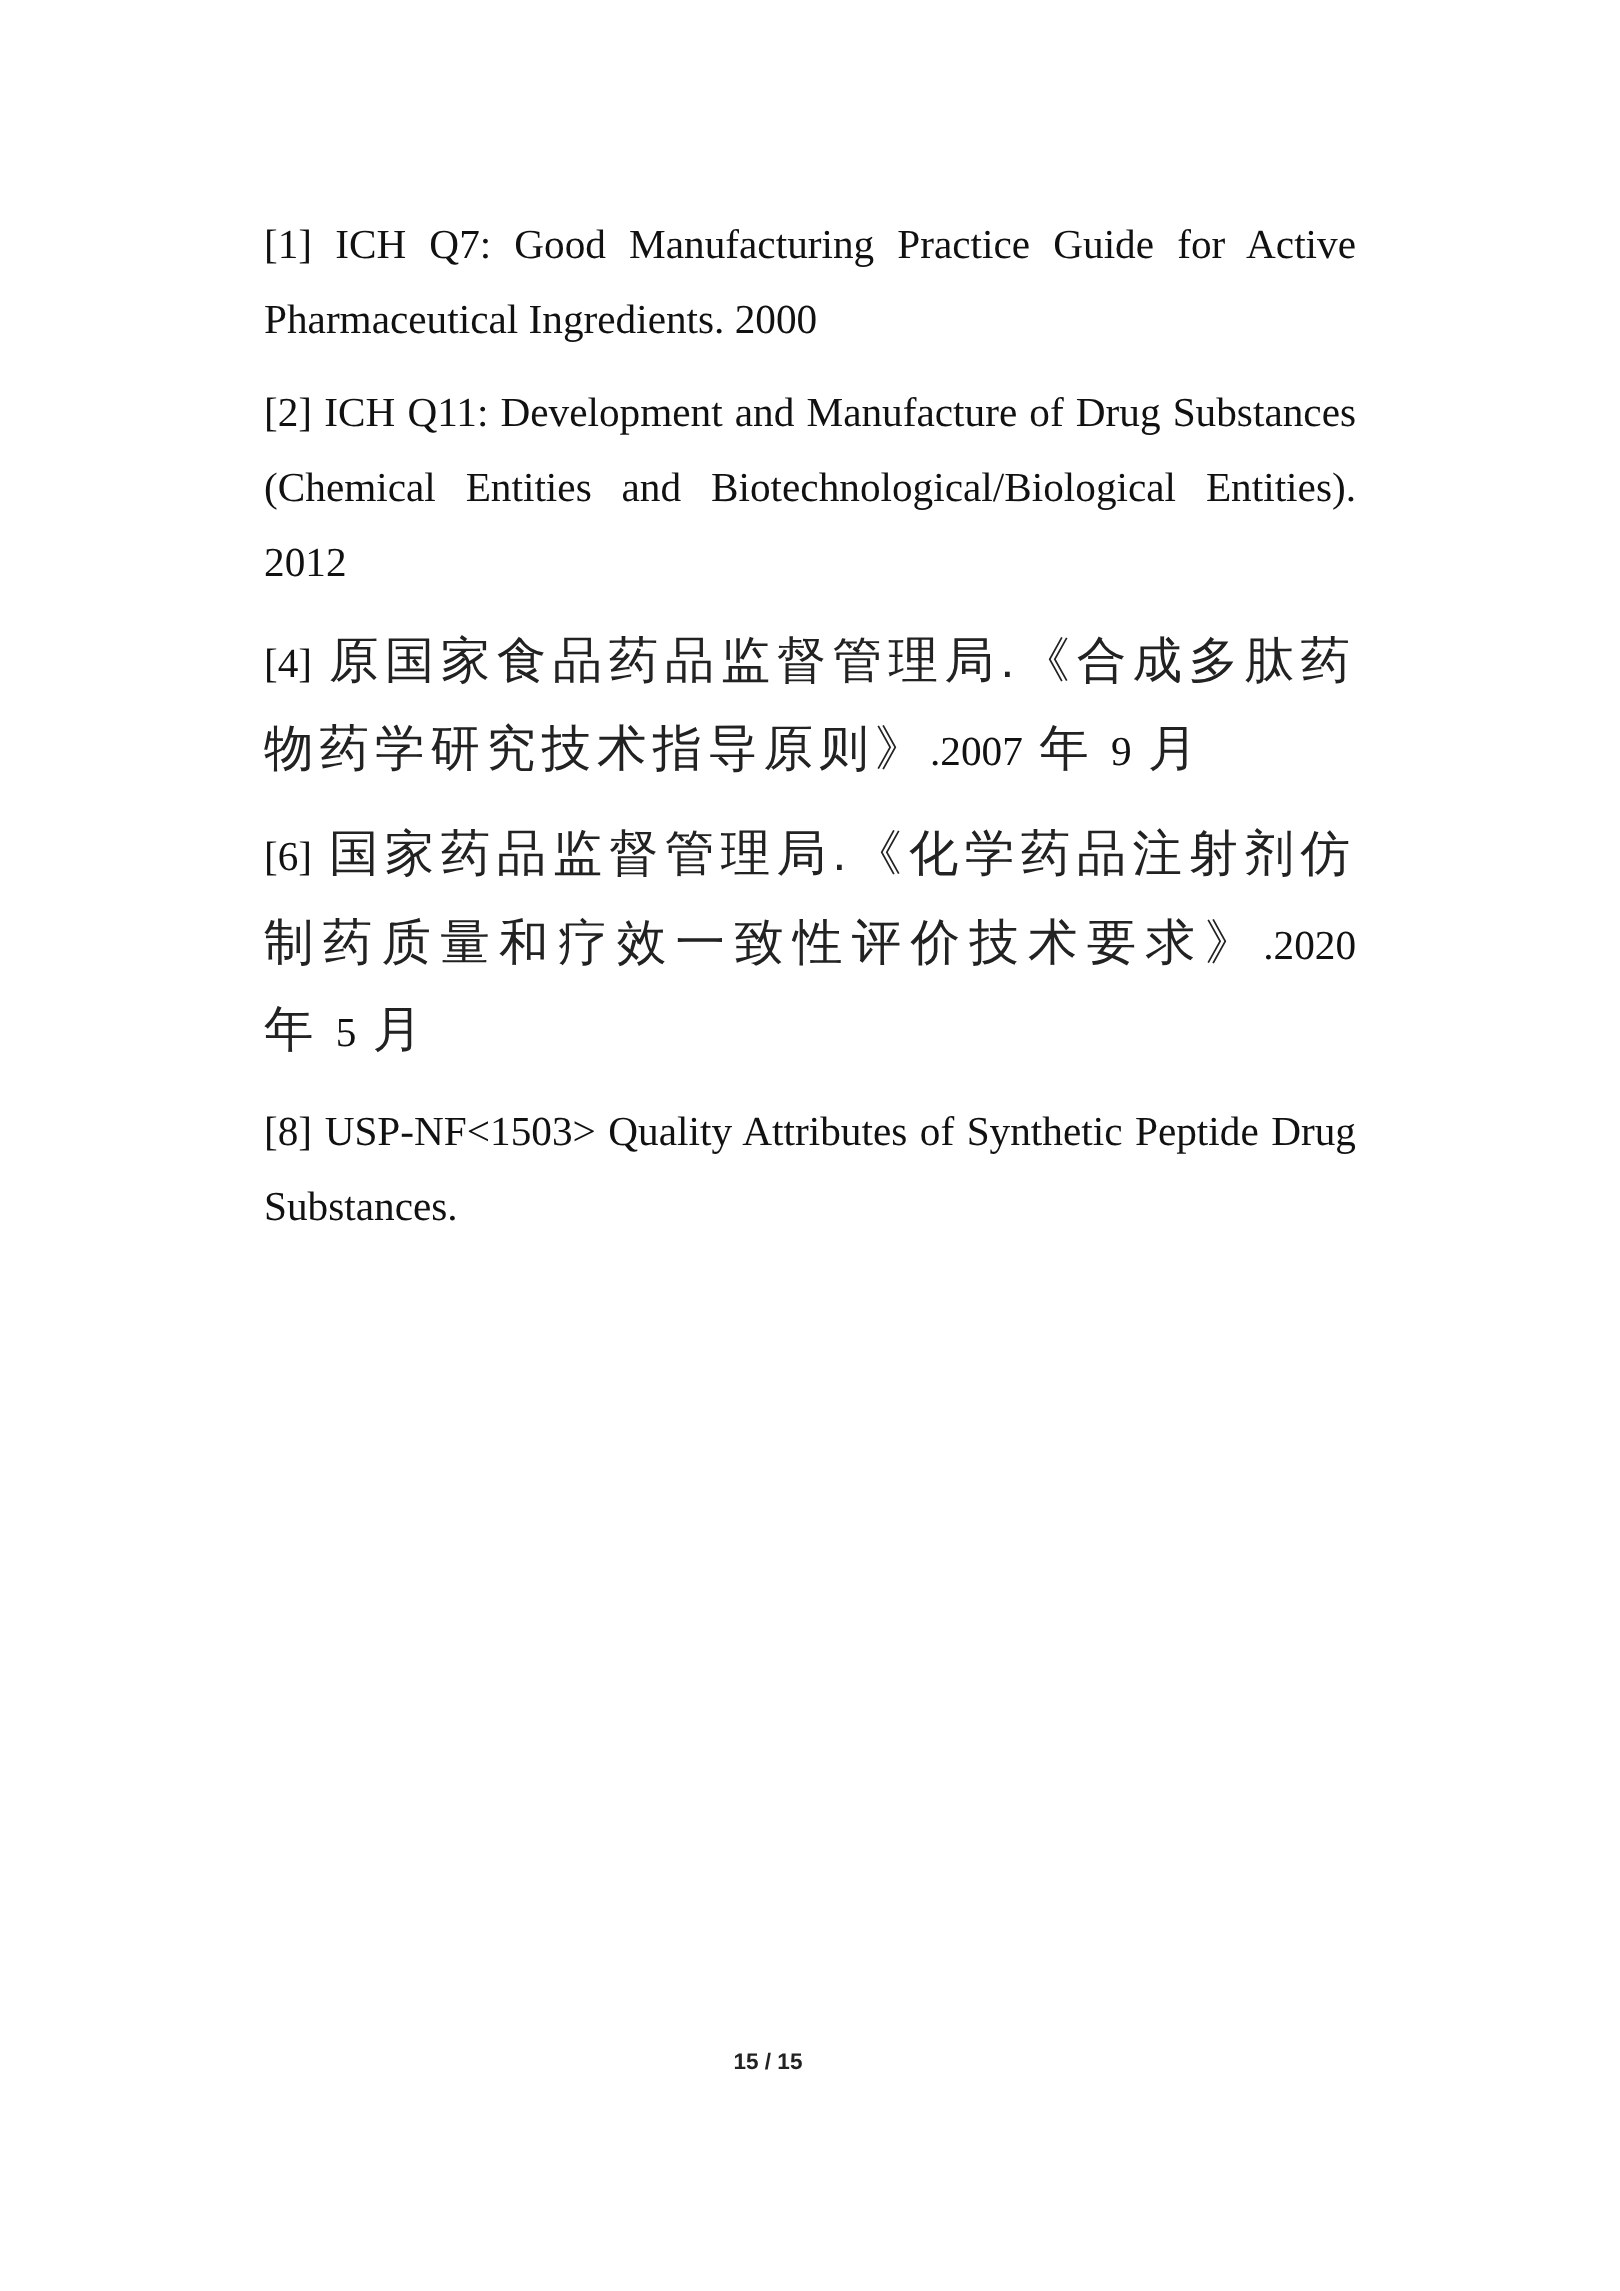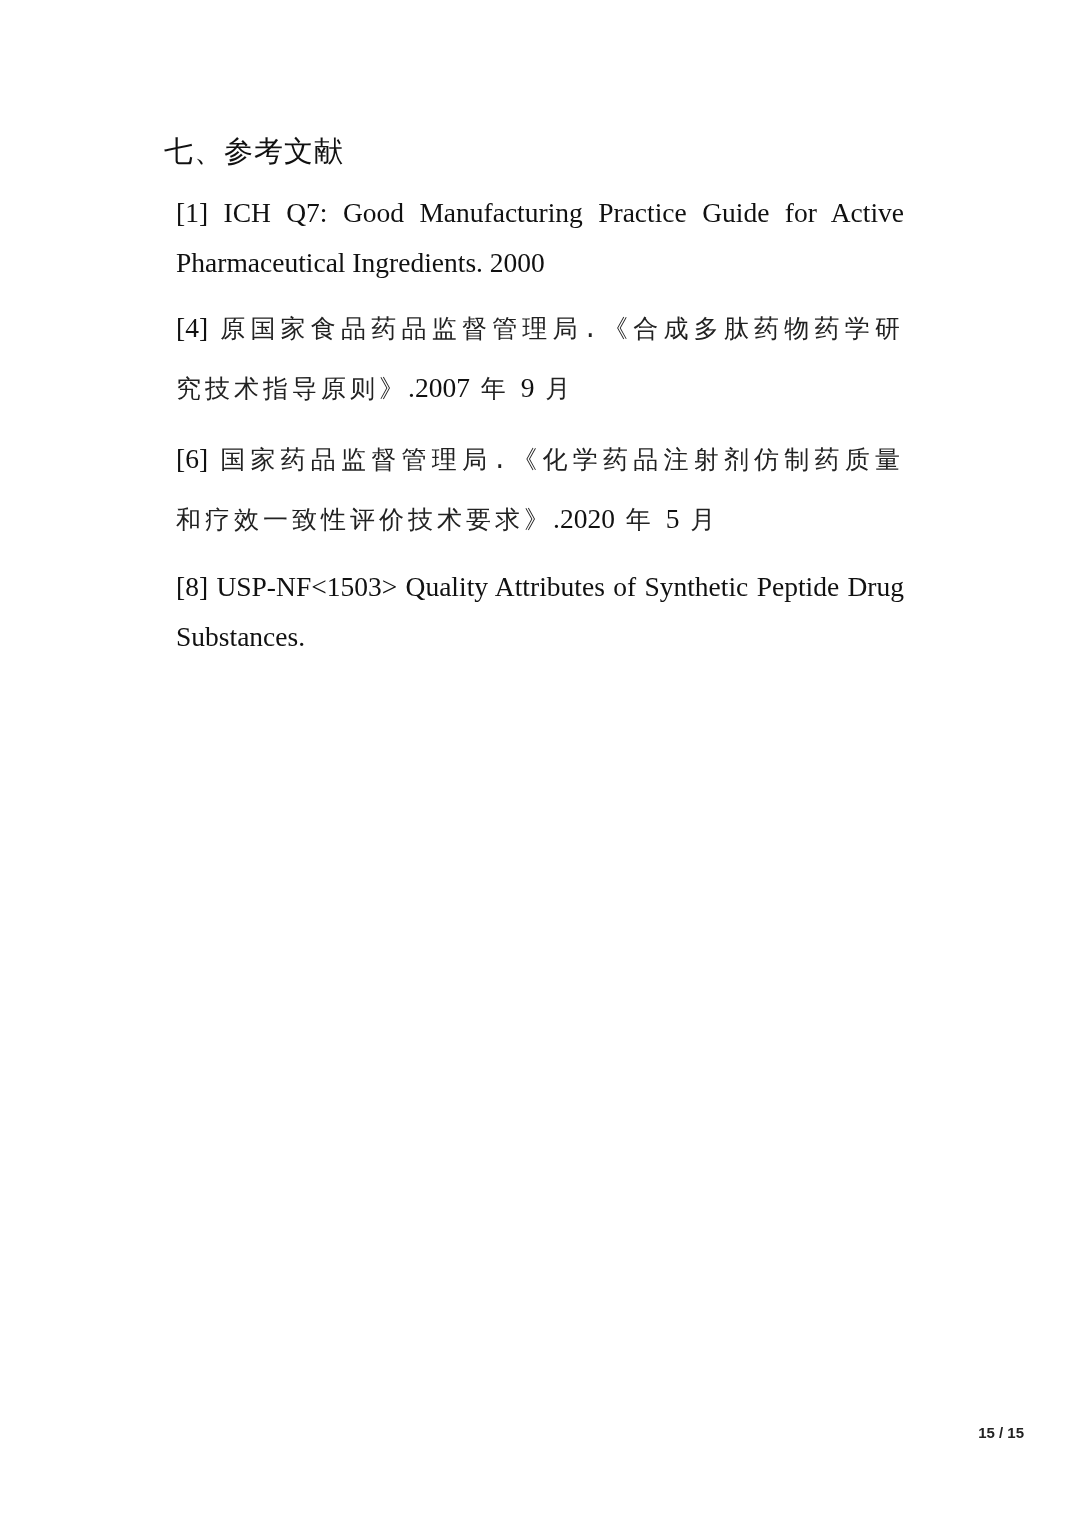--- a/index.html
+++ b/index.html
@@ -38,47 +38,50 @@
       margin: 12px;
     }
     .ref.cn {
       line-height: 56.5px;
       letter-spacing: 4px;
     }
     .ref.cn .num, .ref.cn .latin {
       letter-spacing: 0;
     }
     .cjk {
-      font-family: Liberation Mono, monospace;
-      font-size: 25px;
+      font-family: Liberation Sans, sans-serif;
+      font-size: 33px;
       color: #222;
     }
     .page-number {
       position: absolute;
       left: 0;
       width: 1024px;
-      top: 1424px;
-      text-align: right;
+      top: 1366px;
+      text-align: center;
       font-family: "Liberation Sans", sans-serif;
       font-size: 15px;
       font-weight: bold;
       color: #222;
     }
   </style>
 </head>
 <body>
 
 <div class="page">
-  <h2 class="heading">七、参考文献</h2>
 
   <p class="ref">
     <span class="num">[1]</span>
     <span>ICH Q7: Good Manufacturing Practice Guide for Active Pharmaceutical Ingredients. 2000</span>
   </p>
 
+  <p class="ref">
+    <span class="num">[2]</span>
+    <span>ICH Q11: Development and Manufacture of Drug Substances (Chemical Entities and Biotechnological/Biological Entities). 2012</span>
+  </p>
 
 
   <p class="ref cn">
     <span class="num">[4]</span>
     <span class="cjk">原国家食品药品监督管理局.《合成多肽药物药学研究技术指导原则》</span><span class="latin">.2007</span>
     <span class="cjk">年</span>
     <span class="latin">9</span>
     <span class="cjk">月</span>
   </p>
 

